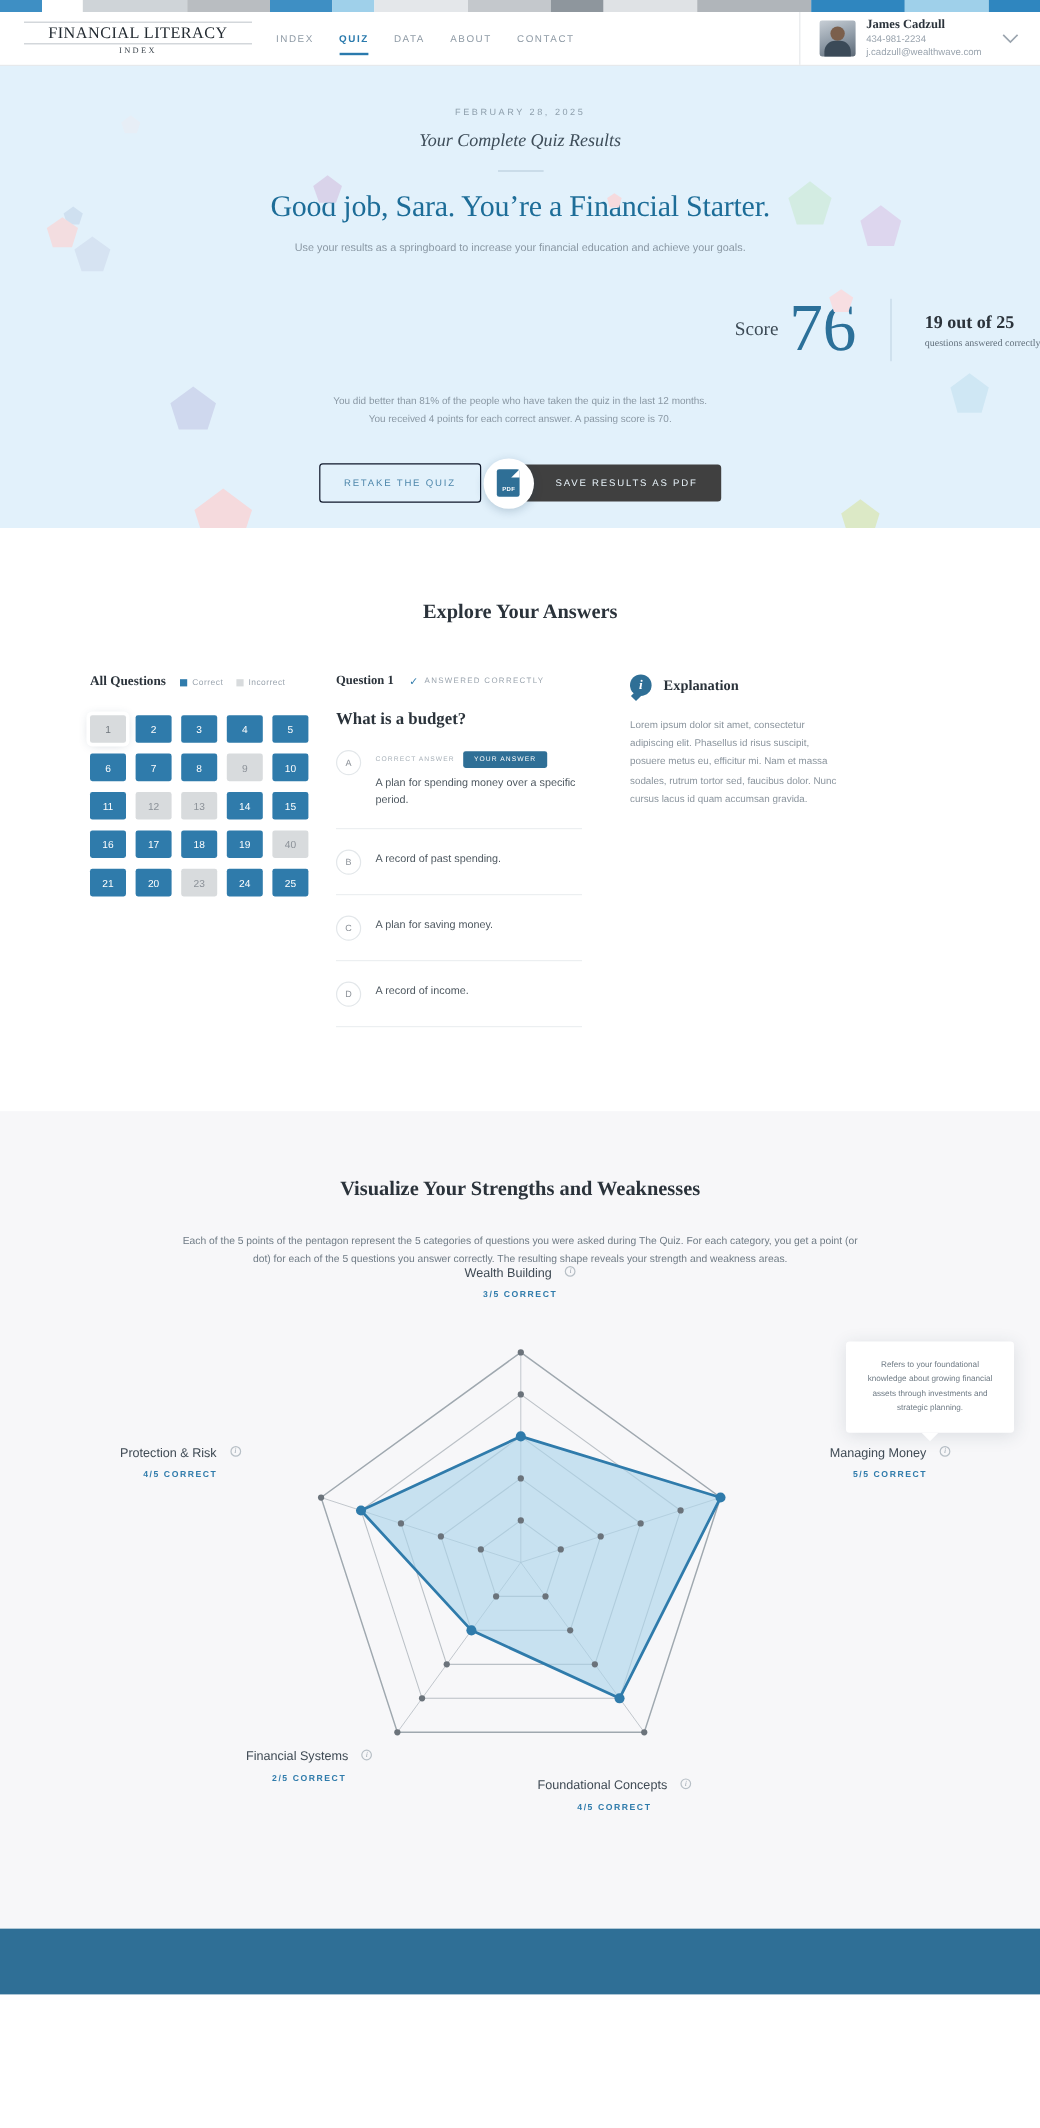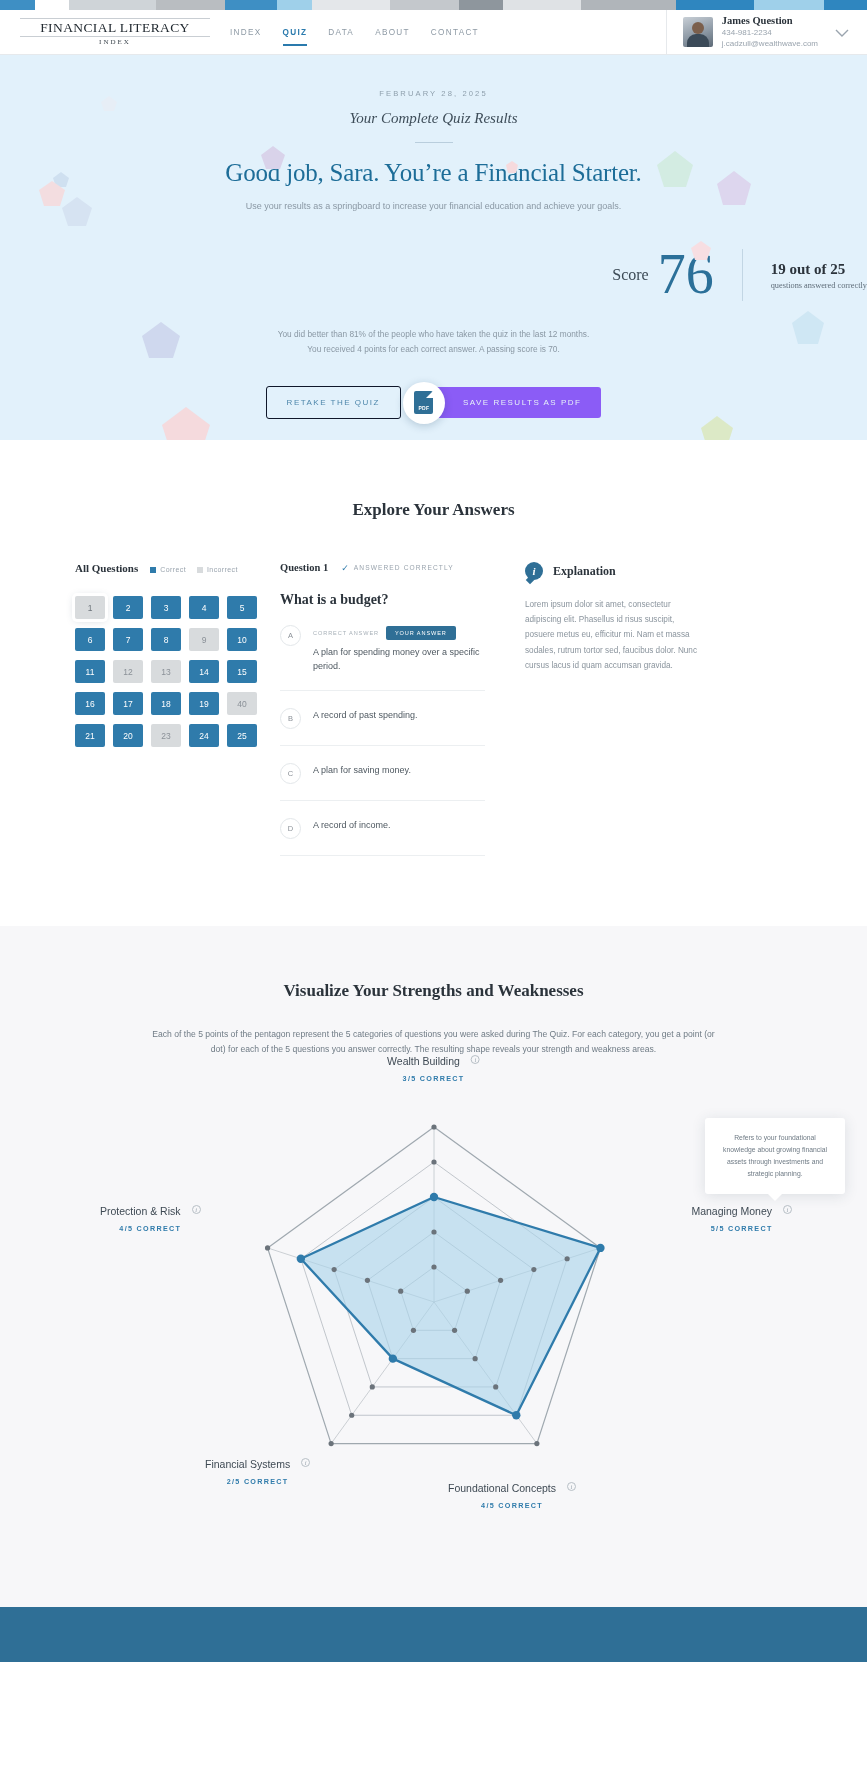--- a/index.html
+++ b/index.html
@@ -90,21 +90,21 @@
   .score-right { text-align:left; }
   .score-frac { font-family:"Liberation Serif",serif; font-weight:bold; font-size:15px; color:#2b333b;}
   .score-frac-sub { font-family:"Liberation Serif",serif; font-size:8.3px; color:#5f6d79; margin-top:3px;}
   .hero-note { font-size:8.3px; color:#8a98a4; margin-top:26px; line-height:1.75; }
   .btn-row { display:flex; justify-content:center; align-items:center; gap:10px; margin-top:30px; }
   .btn-outline {
     border:1px solid #0f172a; color:#4e87ab; background:transparent;
     font-size:8px; letter-spacing:1.5px; padding:11px 20px; border-radius:3px; cursor:pointer;
   }
   .btn-primary {
-    background:#8b5cf6; color:#e6f1f8; border:none;
+    background:#404040; color:#e6f1f8; border:none;
     font-size:8px; letter-spacing:1.5px; padding:11px 20px 11px 52px;
     border-radius:3px; cursor:pointer; position:relative;
   }
   .pdf-badge {
     position:absolute; left:-8px; top:50%; transform:translateY(-50%);
     width:42px; height:42px; border-radius:50%; background:#fff;
     box-shadow:0 2px 8px rgba(20,60,90,.22);
     display:flex; align-items:center; justify-content:center;
   }
   .pdf-doc {
@@ -229,21 +229,21 @@
   <div class="nav">
     <div class="nav-item">INDEX</div>
     <div class="nav-item active">QUIZ</div>
     <div class="nav-item">DATA</div>
     <div class="nav-item">ABOUT</div>
     <div class="nav-item">CONTACT</div>
   </div>
   <div class="user-box">
     <div class="avatar"></div>
     <div class="user-info">
-      <div class="user-name">James Question</div>
+      <div class="user-name">James Cadzull</div>
       <div class="user-meta">434-981-2234</div>
       <div class="user-meta">j.cadzull@wealthwave.com</div>
     </div>
     <div class="chev">
       <svg width="14" height="9" viewBox="0 0 14 9">
           <path d="M1 1l6 6 6-6" stroke="#9aa4ae" stroke-width="1.4" fill="none"></path>
         </svg>
     </div>
   </div>
 </div>

